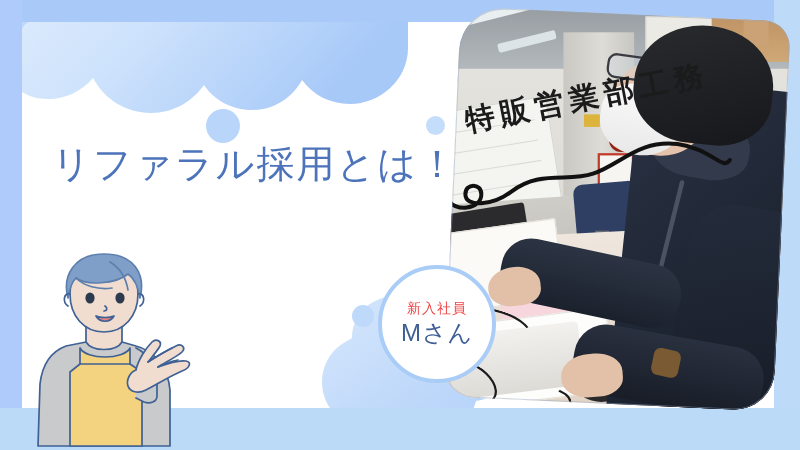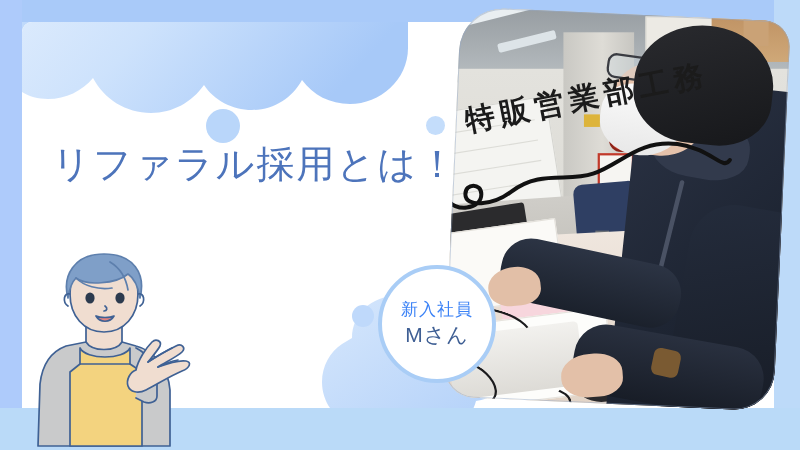--- a/index.html
+++ b/index.html
@@ -56,22 +56,22 @@
 
   
   .badge {
     position: absolute; left: 378px; top: 265px;
     width: 118px; height: 118px; border-radius: 50%;
     background: #ffffff; border: 4px solid #a9cdf6;
     display: flex; flex-direction: column;
     align-items: center; justify-content: center;
     z-index: 6;
   }
-  .badge-line1 { font-size: 17px; color: #3b82f6; letter-spacing: 1px; line-height: 1.3; }
-  .badge-line2 { font-size: 21px; color: #3f5f94; letter-spacing: 1px; line-height: 1.35; }
+  .badge-line1 { font-size: 14px; color: #ef4444; letter-spacing: 1px; line-height: 1.3; }
+  .badge-line2 { font-size: 24px; color: #3f5f94; letter-spacing: 1px; line-height: 1.35; }
 
   
   .photo-wrap {
     position: absolute; left: 452px; top: 14px;
     width: 330px; height: 390px;
     transform: rotate(2.6deg);
     border-radius: 44px 26px 40px 30px;
     overflow: hidden;
     z-index: 4;
     background: #cfd4d6;

